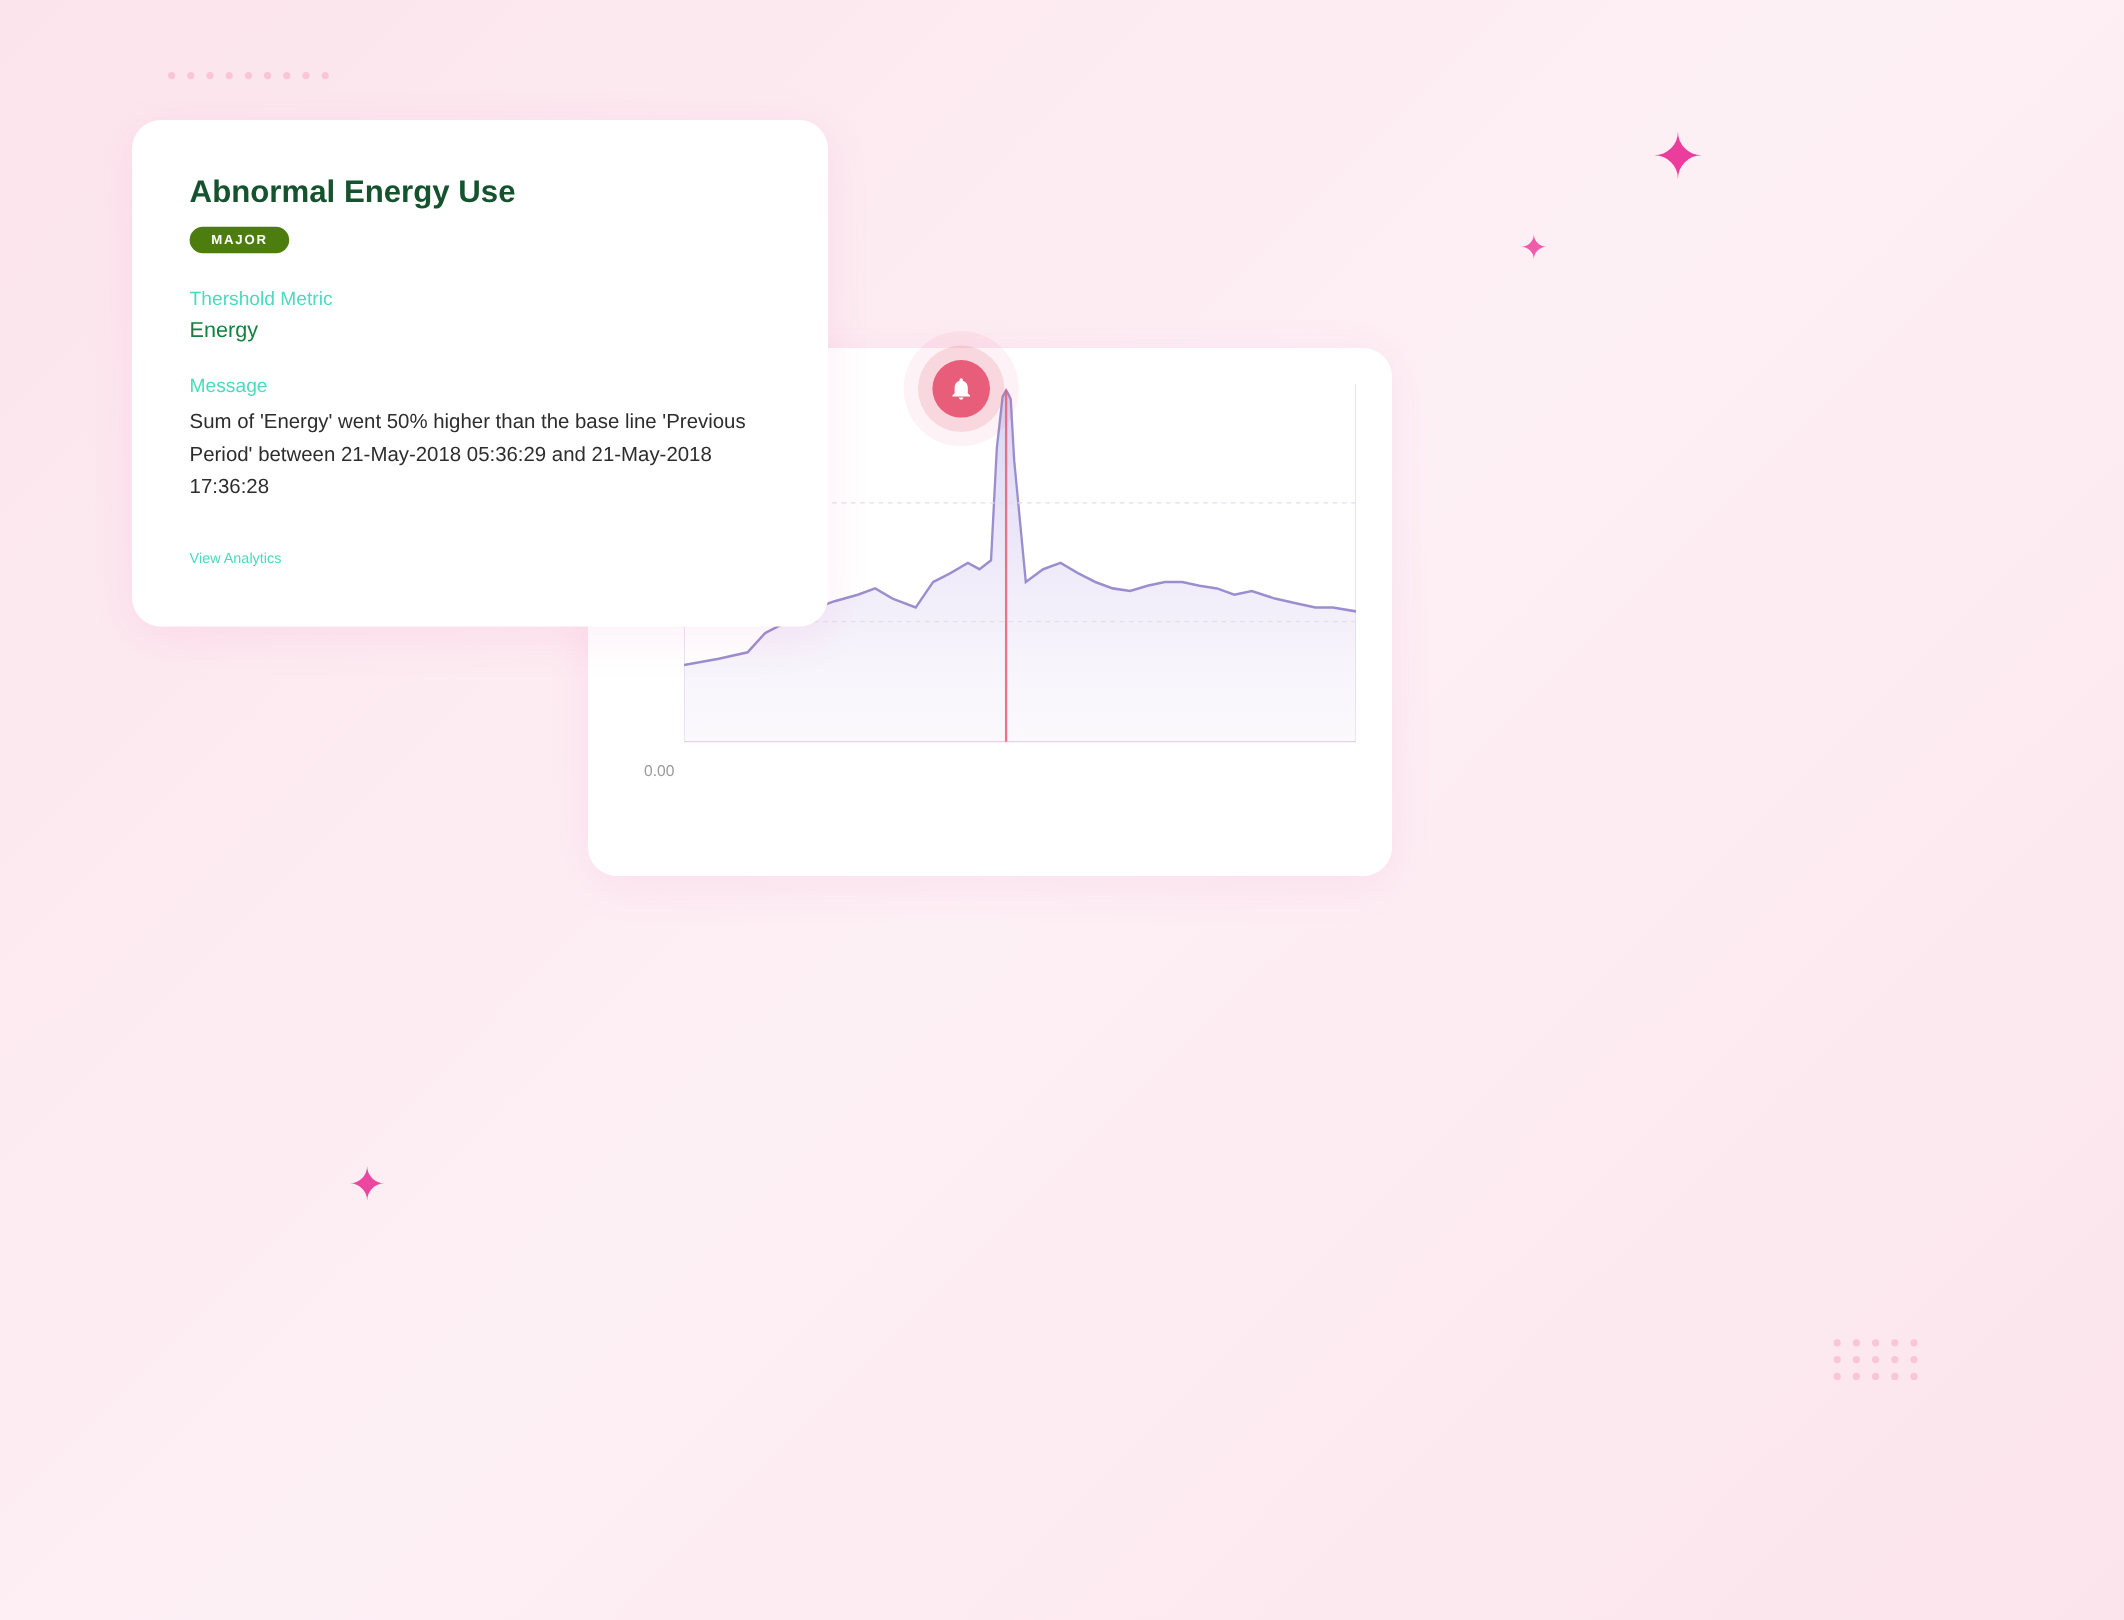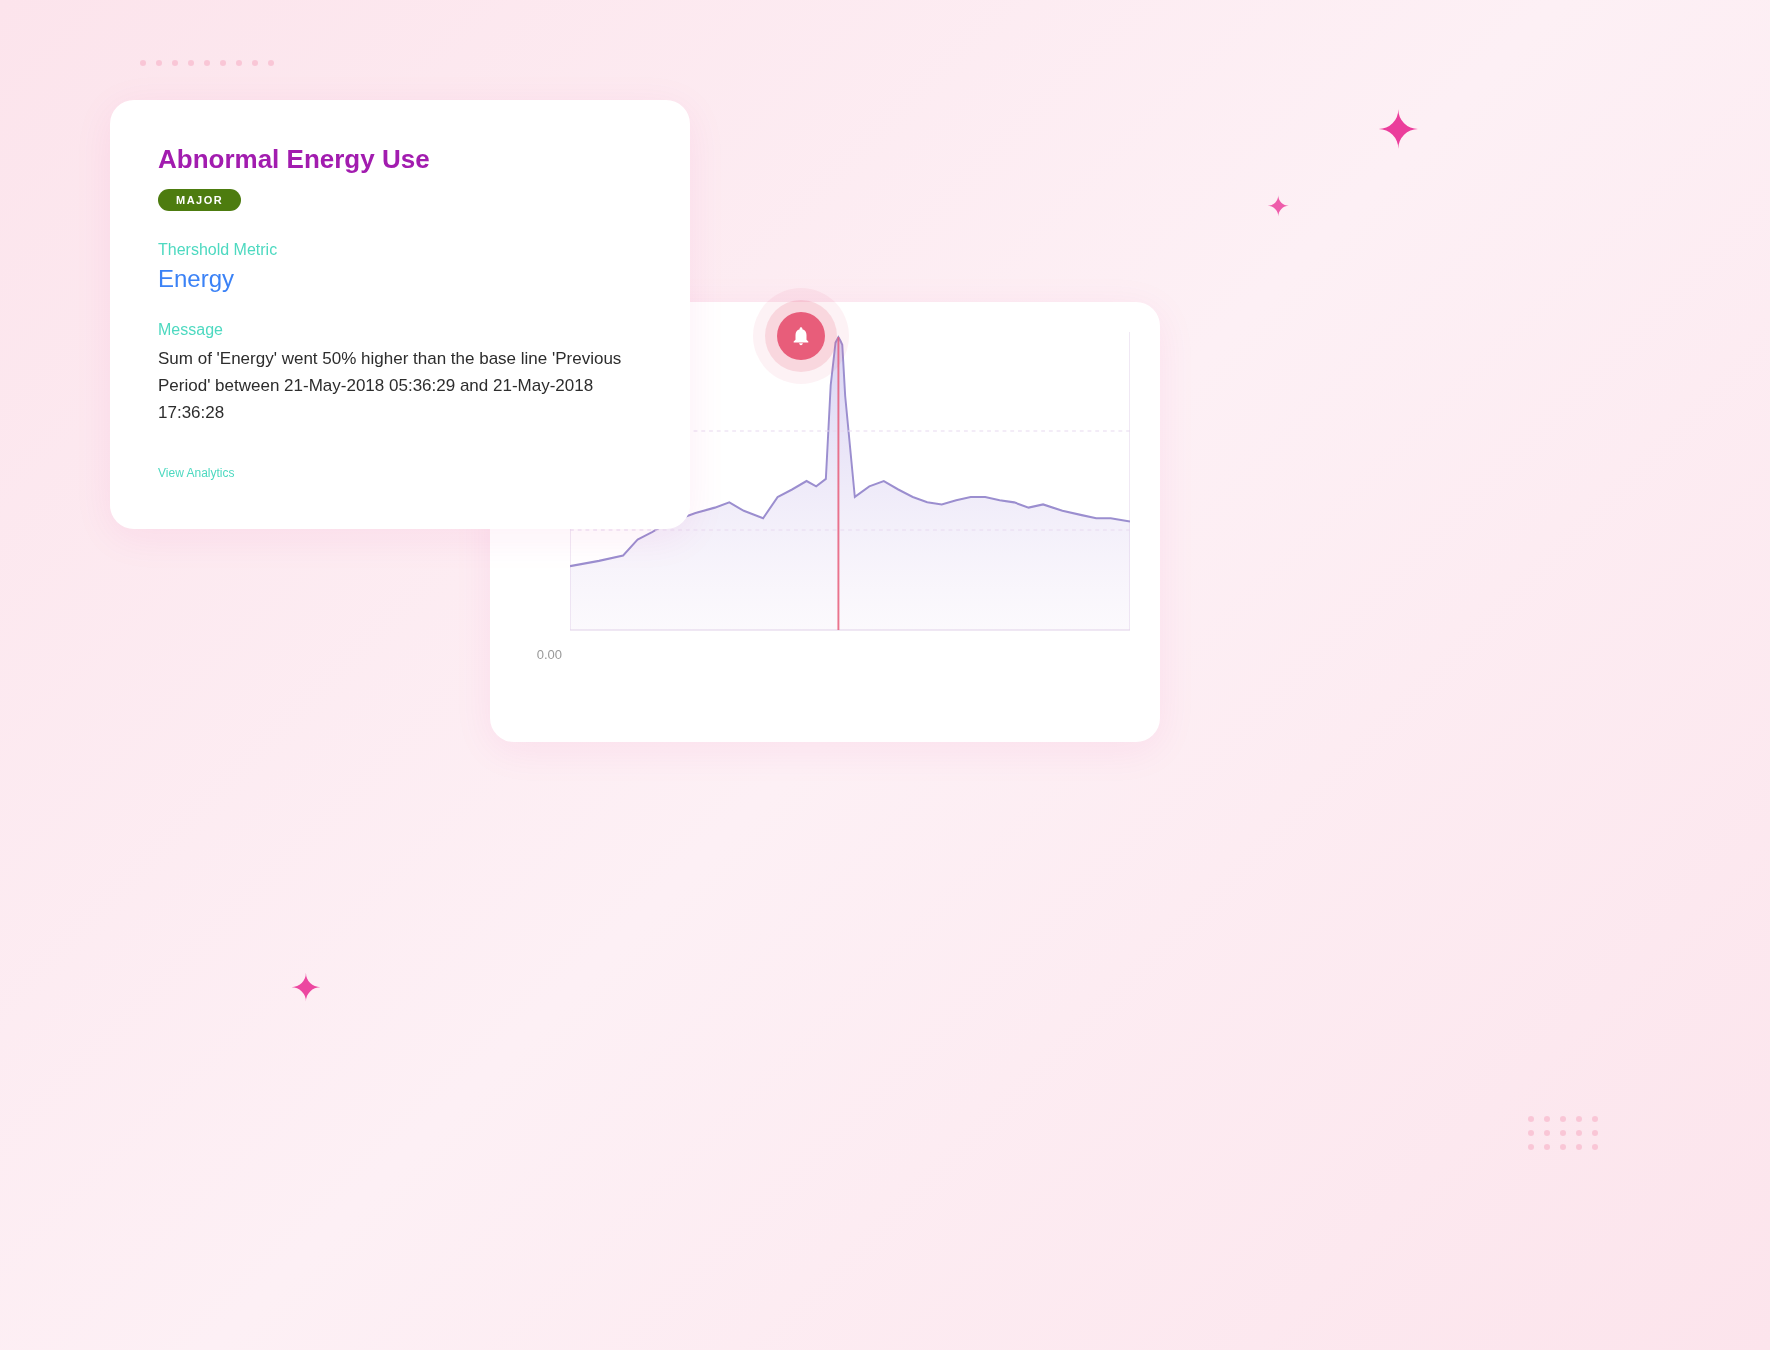--- a/index.html
+++ b/index.html
@@ -71,21 +71,21 @@
       background: #ffffff;
       border-radius: 24px;
       padding: 44px 48px 48px 48px;
       box-shadow: 0 8px 40px rgba(233, 30, 140, 0.07);
       z-index: 10;
     }
 
     .card-title {
       font-size: 26px;
       font-weight: 700;
-      color: #a21caf;
+      color: #14532d;
       margin-bottom: 14px;
     }
 
     .badge-major {
       display: inline-block;
       background: #4d7c0f;
       color: #fff;
       font-size: 11px;
       font-weight: 700;
       letter-spacing: 1.5px;
@@ -95,22 +95,22 @@
     }
 
     .field-label {
       font-size: 16px;
       color: #4dd9c0;
       margin-bottom: 6px;
       font-weight: 400;
     }
 
     .field-value {
-      font-size: 24px;
-      color: #3b82f6;
+      font-size: 18px;
+      color: #15803d;
       margin-bottom: 28px;
     }
 
     .message-text {
       font-size: 17px;
       color: #2d2d2d;
       line-height: 1.6;
       margin-bottom: 36px;
     }
 
@@ -118,21 +118,21 @@
       font-size: 12px;
       color: #4dd9c0;
       font-weight: 500;
       cursor: pointer;
       text-decoration: none;
     }
 
     
     .chart-card {
       position: absolute;
-      top: 302px;
+      top: 290px;
       left: 490px;
       width: 670px;
       background: #ffffff;
       border-radius: 24px;
       padding: 30px 30px 30px 30px;
       box-shadow: 0 8px 40px rgba(233, 30, 140, 0.07);
       z-index: 5;
       text-align: center;
     }
 

